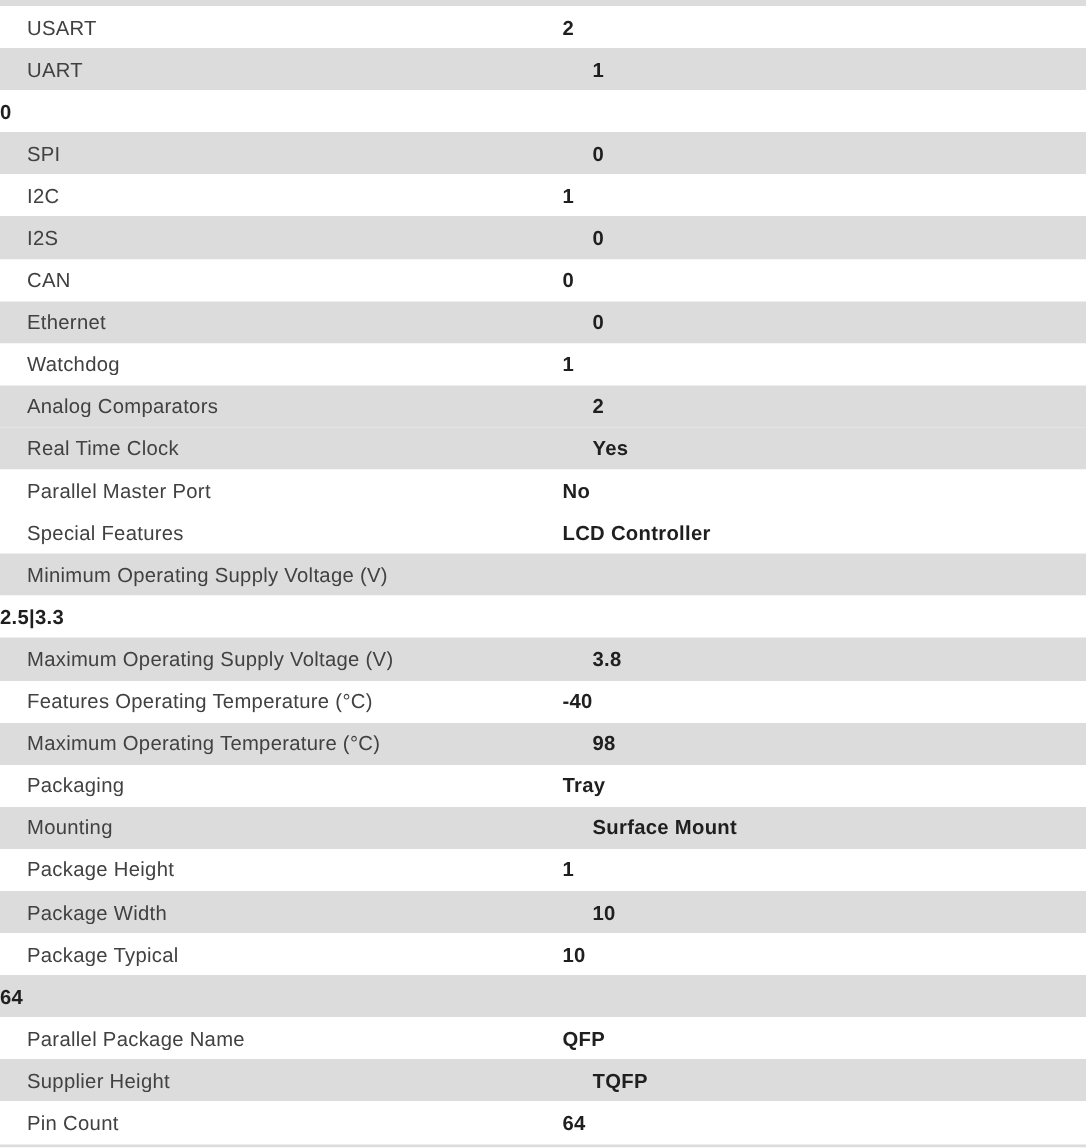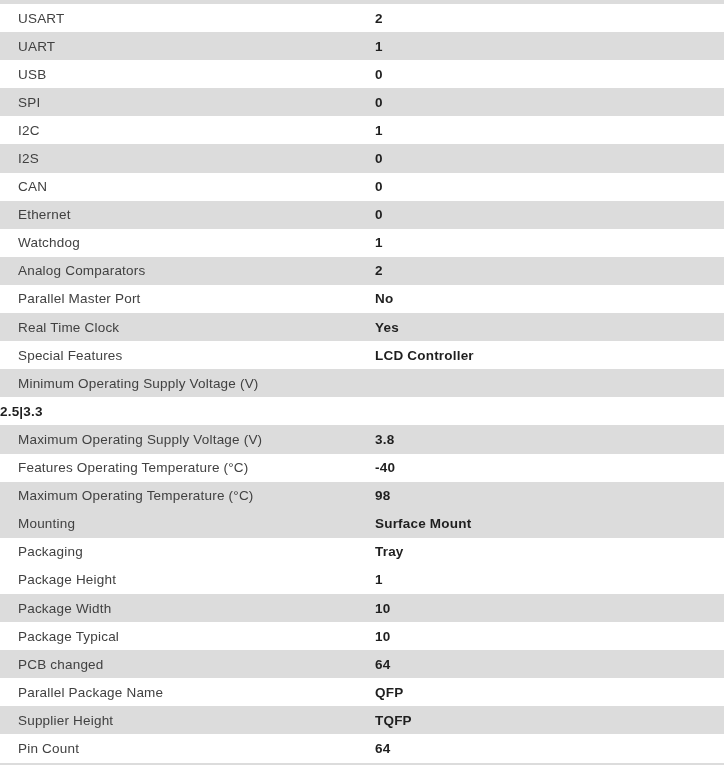--- a/index.html
+++ b/index.html
@@ -28,20 +28,21 @@
   }
   .spec-row {
     height: 28.1px;
     flex: 0 0 auto;
     display: flex;
     align-items: center;
     background: var(--row-bg, #ffffff);
   }
   .spec-row.alt {
     background: var(--alt-bg, #dcdcdc);
+    gap: 20px;
   }
   .cell-label {
     flex: 0 0 375px;
     box-sizing: border-box;
     padding-left: 18px;
     font-size: 13.5px;
     font-weight: 400;
     letter-spacing: 0.2px;
     color: var(--label-color, #414141);
     white-space: nowrap;
@@ -67,21 +68,20 @@
     <span class="cell-label">USART</span>
     <span class="cell-value">2</span>
   </div>
 
   <div class="spec-row alt">
     <span class="cell-label">UART</span>
     <span class="cell-value">1</span>
   </div>
 
   <div class="spec-row">
-    <span class="cell-label">USB</span>
     <span class="cell-value">0</span>
   </div>
 
   <div class="spec-row alt">
     <span class="cell-label">SPI</span>
     <span class="cell-value">0</span>
   </div>
 
   <div class="spec-row">
     <span class="cell-label">I2C</span>
@@ -106,30 +106,30 @@
   <div class="spec-row">
     <span class="cell-label">Watchdog</span>
     <span class="cell-value">1</span>
   </div>
 
   <div class="spec-row alt">
     <span class="cell-label">Analog Comparators</span>
     <span class="cell-value">2</span>
   </div>
 
+  <div class="spec-row alt">
+    <span class="cell-label">Real Time Clock</span>
+    <span class="cell-value">Yes</span>
+  </div>
+
   <div class="spec-row">
     <span class="cell-label">Parallel Master Port</span>
     <span class="cell-value">No</span>
   </div>
 
-  <div class="spec-row alt">
-    <span class="cell-label">Real Time Clock</span>
-    <span class="cell-value">Yes</span>
-  </div>
-
   <div class="spec-row">
     <span class="cell-label">Special Features</span>
     <span class="cell-value">LCD Controller</span>
   </div>
 
   <div class="spec-row alt">
     <span class="cell-label">Minimum Operating Supply Voltage (V)</span>
   </div>
 
   <div class="spec-row">
@@ -144,47 +144,46 @@
   <div class="spec-row">
     <span class="cell-label">Features Operating Temperature (°C)</span>
     <span class="cell-value">-40</span>
   </div>
 
   <div class="spec-row alt">
     <span class="cell-label">Maximum Operating Temperature (°C)</span>
     <span class="cell-value">98</span>
   </div>
 
+  <div class="spec-row">
+    <span class="cell-label">Packaging</span>
+    <span class="cell-value">Tray</span>
+  </div>
+
   <div class="spec-row alt">
     <span class="cell-label">Mounting</span>
     <span class="cell-value">Surface Mount</span>
   </div>
 
   <div class="spec-row">
-    <span class="cell-label">Packaging</span>
-    <span class="cell-value">Tray</span>
-  </div>
-
-  <div class="spec-row">
     <span class="cell-label">Package Height</span>
     <span class="cell-value">1</span>
   </div>
 
   <div class="spec-row alt">
     <span class="cell-label">Package Width</span>
     <span class="cell-value">10</span>
   </div>
 
   <div class="spec-row">
     <span class="cell-label">Package Typical</span>
     <span class="cell-value">10</span>
   </div>
 
   <div class="spec-row alt">
-    <span class="cell-label">PCB changed</span>
     <span class="cell-value">64</span>
   </div>
 
   <div class="spec-row">
     <span class="cell-label">Parallel Package Name</span>
     <span class="cell-value">QFP</span>
   </div>
 
   <div class="spec-row alt">
     <span class="cell-label">Supplier Height</span>

